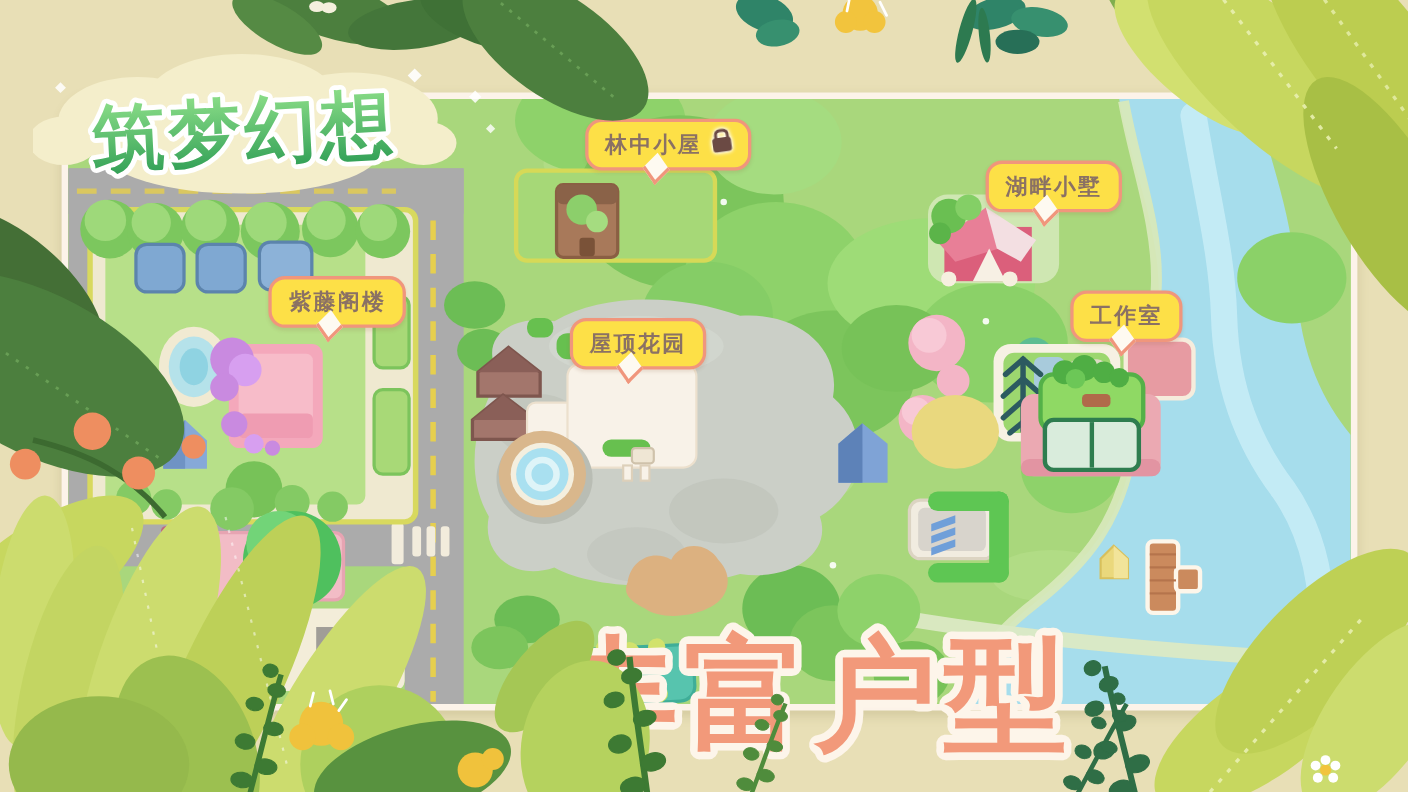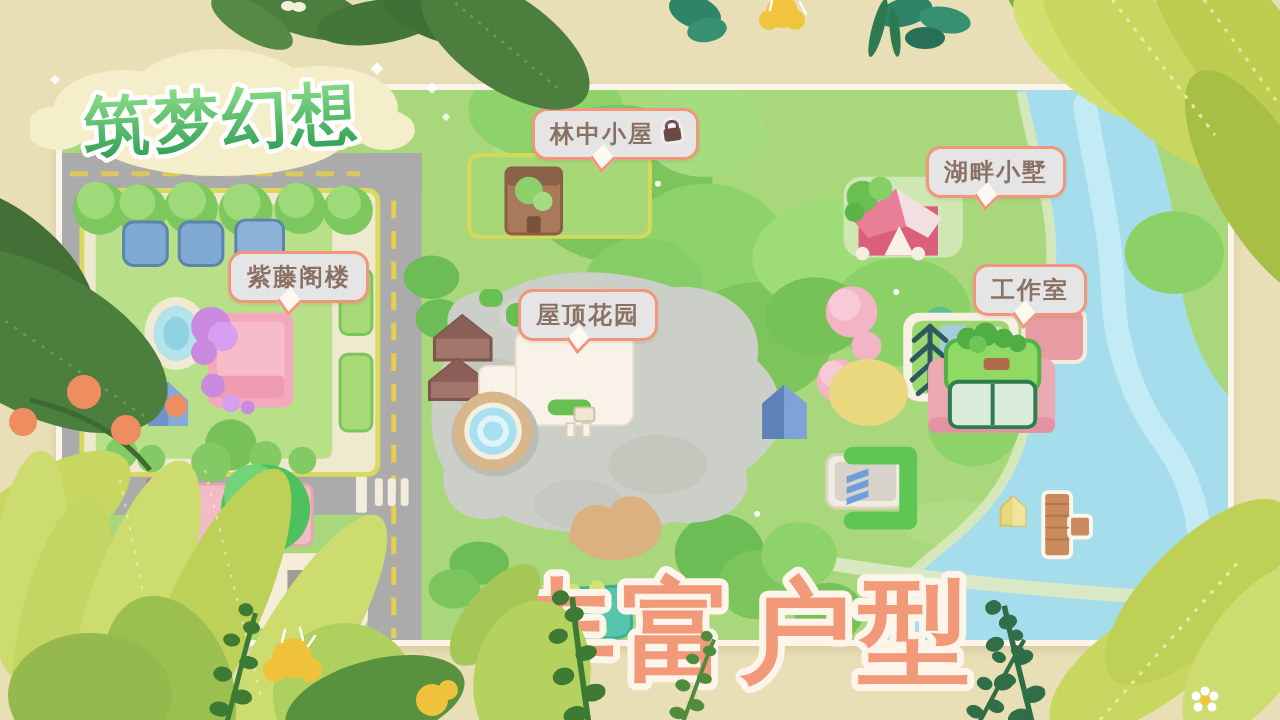--- a/index.html
+++ b/index.html
@@ -12,33 +12,33 @@
   .map{
     position:absolute;left:56px;top:84px;width:1178px;height:562px;
     box-sizing:border-box;border:6px solid #fcf3e9;border-radius:30px;
     background:#a9d77c;overflow:hidden;z-index:10;
     box-shadow:0 4px 10px rgba(120,110,60,.18);
   }
   .map svg{position:absolute;left:0;top:0;width:100%;height:100%;}
   
   .bubble{
     position:absolute;z-index:30;display:inline-flex;align-items:center;
-    padding:7px 15px;background:#e5e5e5;border:3.5px solid #f0967c;
-    border-radius:15px;color:#8a7164;font-weight:bold;font-size:24px;
+    padding:7px 15px;background:#fde047;border:3.5px solid #f0967c;
+    border-radius:15px;color:#8a7164;font-weight:bold;font-size:20px;
     letter-spacing:2px;white-space:nowrap;
     box-shadow:0 2px 3px rgba(150,100,70,.15);
   }
   .bubble::after{
     content:"";position:absolute;left:36%;bottom:-11px;width:16px;height:16px;
     background:#fefaf1;border-right:3.5px solid #f0967c;border-bottom:3.5px solid #f0967c;
     transform:rotate(55deg) skewX(10deg);
   }
   .lb-forest{left:532px;top:108px;}
-  .lb-villa{left:926px;top:146px;}
-  .lb-wisteria{left:228px;top:251px;padding-left:16px;}
+  .lb-villa{left:896px;top:146px;}
+  .lb-wisteria{left:244px;top:251px;padding-left:16px;}
   .lb-rooftop{left:518px;top:289px;}
   .lb-studio{left:973px;top:264px;align-items:flex-end;}
   .lb-duplex{left:55px;top:414px;}
   .lb-beach{left:602px;top:514px;}
   .lock{
     position:relative;display:inline-block;width:17px;height:13px;margin-left:10px;
     background:#6b4a44;border-radius:3px;transform:rotate(-8deg);
     filter:drop-shadow(0 0 2px #fff) drop-shadow(0 0 1px #fff);
   }
   .lock::before{

